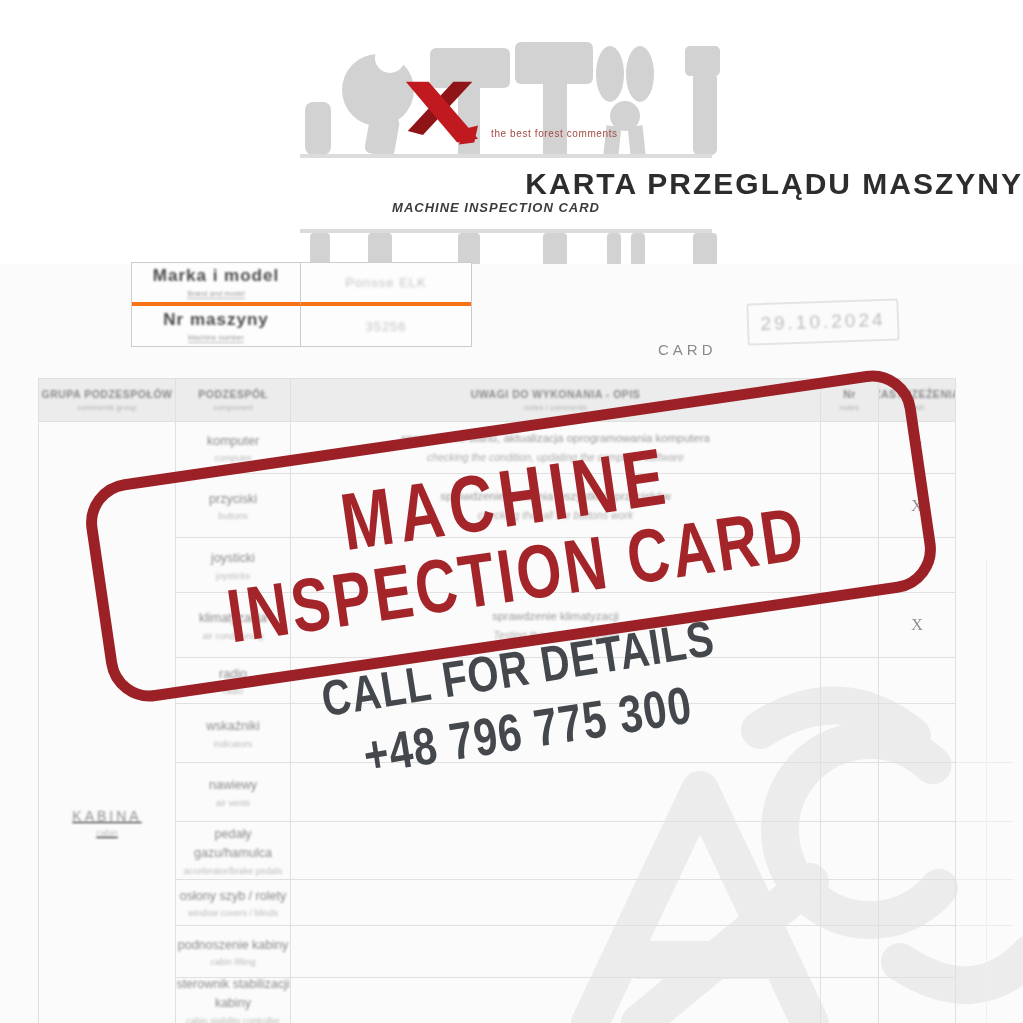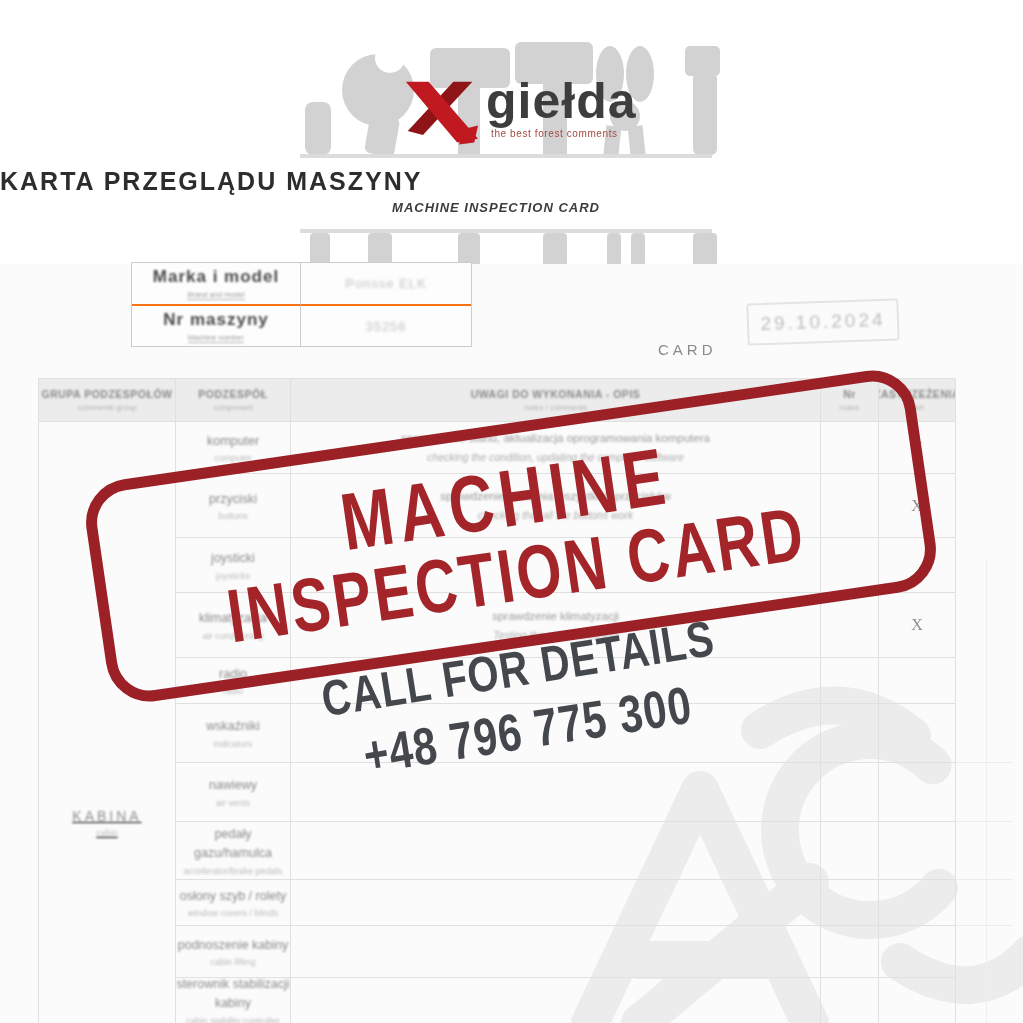--- a/index.html
+++ b/index.html
@@ -12,33 +12,33 @@
   .hrule.r2{left:300px;top:229px;width:412px;}
 
   
   .logo-x{position:absolute;left:398px;top:76px;width:86px;height:76px;z-index:3;}
   .logo-word{position:absolute;left:486px;top:72px;font-size:50px;font-weight:600;color:#3d3d3d;
              letter-spacing:1px;z-index:3;}
   .logo-tag{position:absolute;left:491px;top:128px;font-size:10px;color:#a34a42;
             letter-spacing:.6px;z-index:3;}
 
   
-  .title{position:absolute;left:0;top:167px;width:1023px;text-align:left;font-size:25px;
+  .title{position:absolute;left:0;top:167px;width:1023px;text-align:right;font-size:30px;
          font-weight:600;color:#2d2d2d;letter-spacing:2px;z-index:3;}
   .subtitle{position:absolute;left:0;top:200px;width:992px;text-align:center;font-size:13px;
             font-style:italic;font-weight:700;color:#3c3c3c;letter-spacing:1px;z-index:3;}
 
   
   .doc{position:absolute;left:0;top:264px;width:1023px;height:759px;background:#fbfbfb;z-index:0;}
 
   
   .itable{position:absolute;left:131px;top:262px;width:339px;height:83px;display:grid;
           grid-template-columns:169px 170px;grid-template-rows:43px 40px;
           border:1px solid #cccccc;background:#fdfdfd;z-index:2;}
-  .itable>div{border-right:1px solid #cccccc;border-bottom:2px solid #f97316;
+  .itable>div{border-right:1px solid #cccccc;border-bottom:4px solid #f97316;
               display:flex;flex-direction:column;align-items:center;justify-content:center;}
   .itable>div:nth-child(2n){border-right:none;}
   .itable>div:nth-child(n+3){border-bottom:none;}
   .ilabel{font-size:17px;font-weight:700;color:#4a4a4a;filter:blur(1.2px);letter-spacing:1px;}
   .isub{font-size:7.5px;color:#9a9a9a;filter:blur(.8px);border-bottom:1px solid #b5b5b5;
         margin-top:3px;}
   .ival{font-size:13px;color:#c3c3c3;filter:blur(1.4px);letter-spacing:1px;}
 
   
   .data-label{position:absolute;left:658px;top:341px;font-size:15px;color:#8a8a8a;
@@ -134,21 +134,20 @@
       <rect x="336" y="0" width="14" height="33" rx="4"></rect>
       <rect x="398" y="0" width="24" height="33" rx="4"></rect>
     </g>
   </svg>
 
   <svg class="logo-x" viewBox="0 0 90 80">
     <polygon points="58,6 78,6 26,62 10,58" fill="#8f1418"></polygon>
     <polygon points="8,6 32,6 84,66 62,70" fill="#c01920"></polygon>
     <polygon points="68,56 84,52 80,70 64,72" fill="#c01920"></polygon>
   </svg>
-  <div class="logo-word">giełda</div>
   <div class="logo-tag">the best forest comments</div>
 
   <div class="title">KARTA PRZEGLĄDU MASZYNY</div>
   <div class="subtitle">MACHINE INSPECTION CARD</div>
 
   <div class="doc"></div>
 
   <svg class="wmark" width="690" height="493" viewBox="0 0 690 493">
     <g stroke="#ebebeb" stroke-width="38" fill="none" stroke-linecap="round" stroke-linejoin="round">
       <path d="M 250,493 L 360,260 L 470,493"></path>

